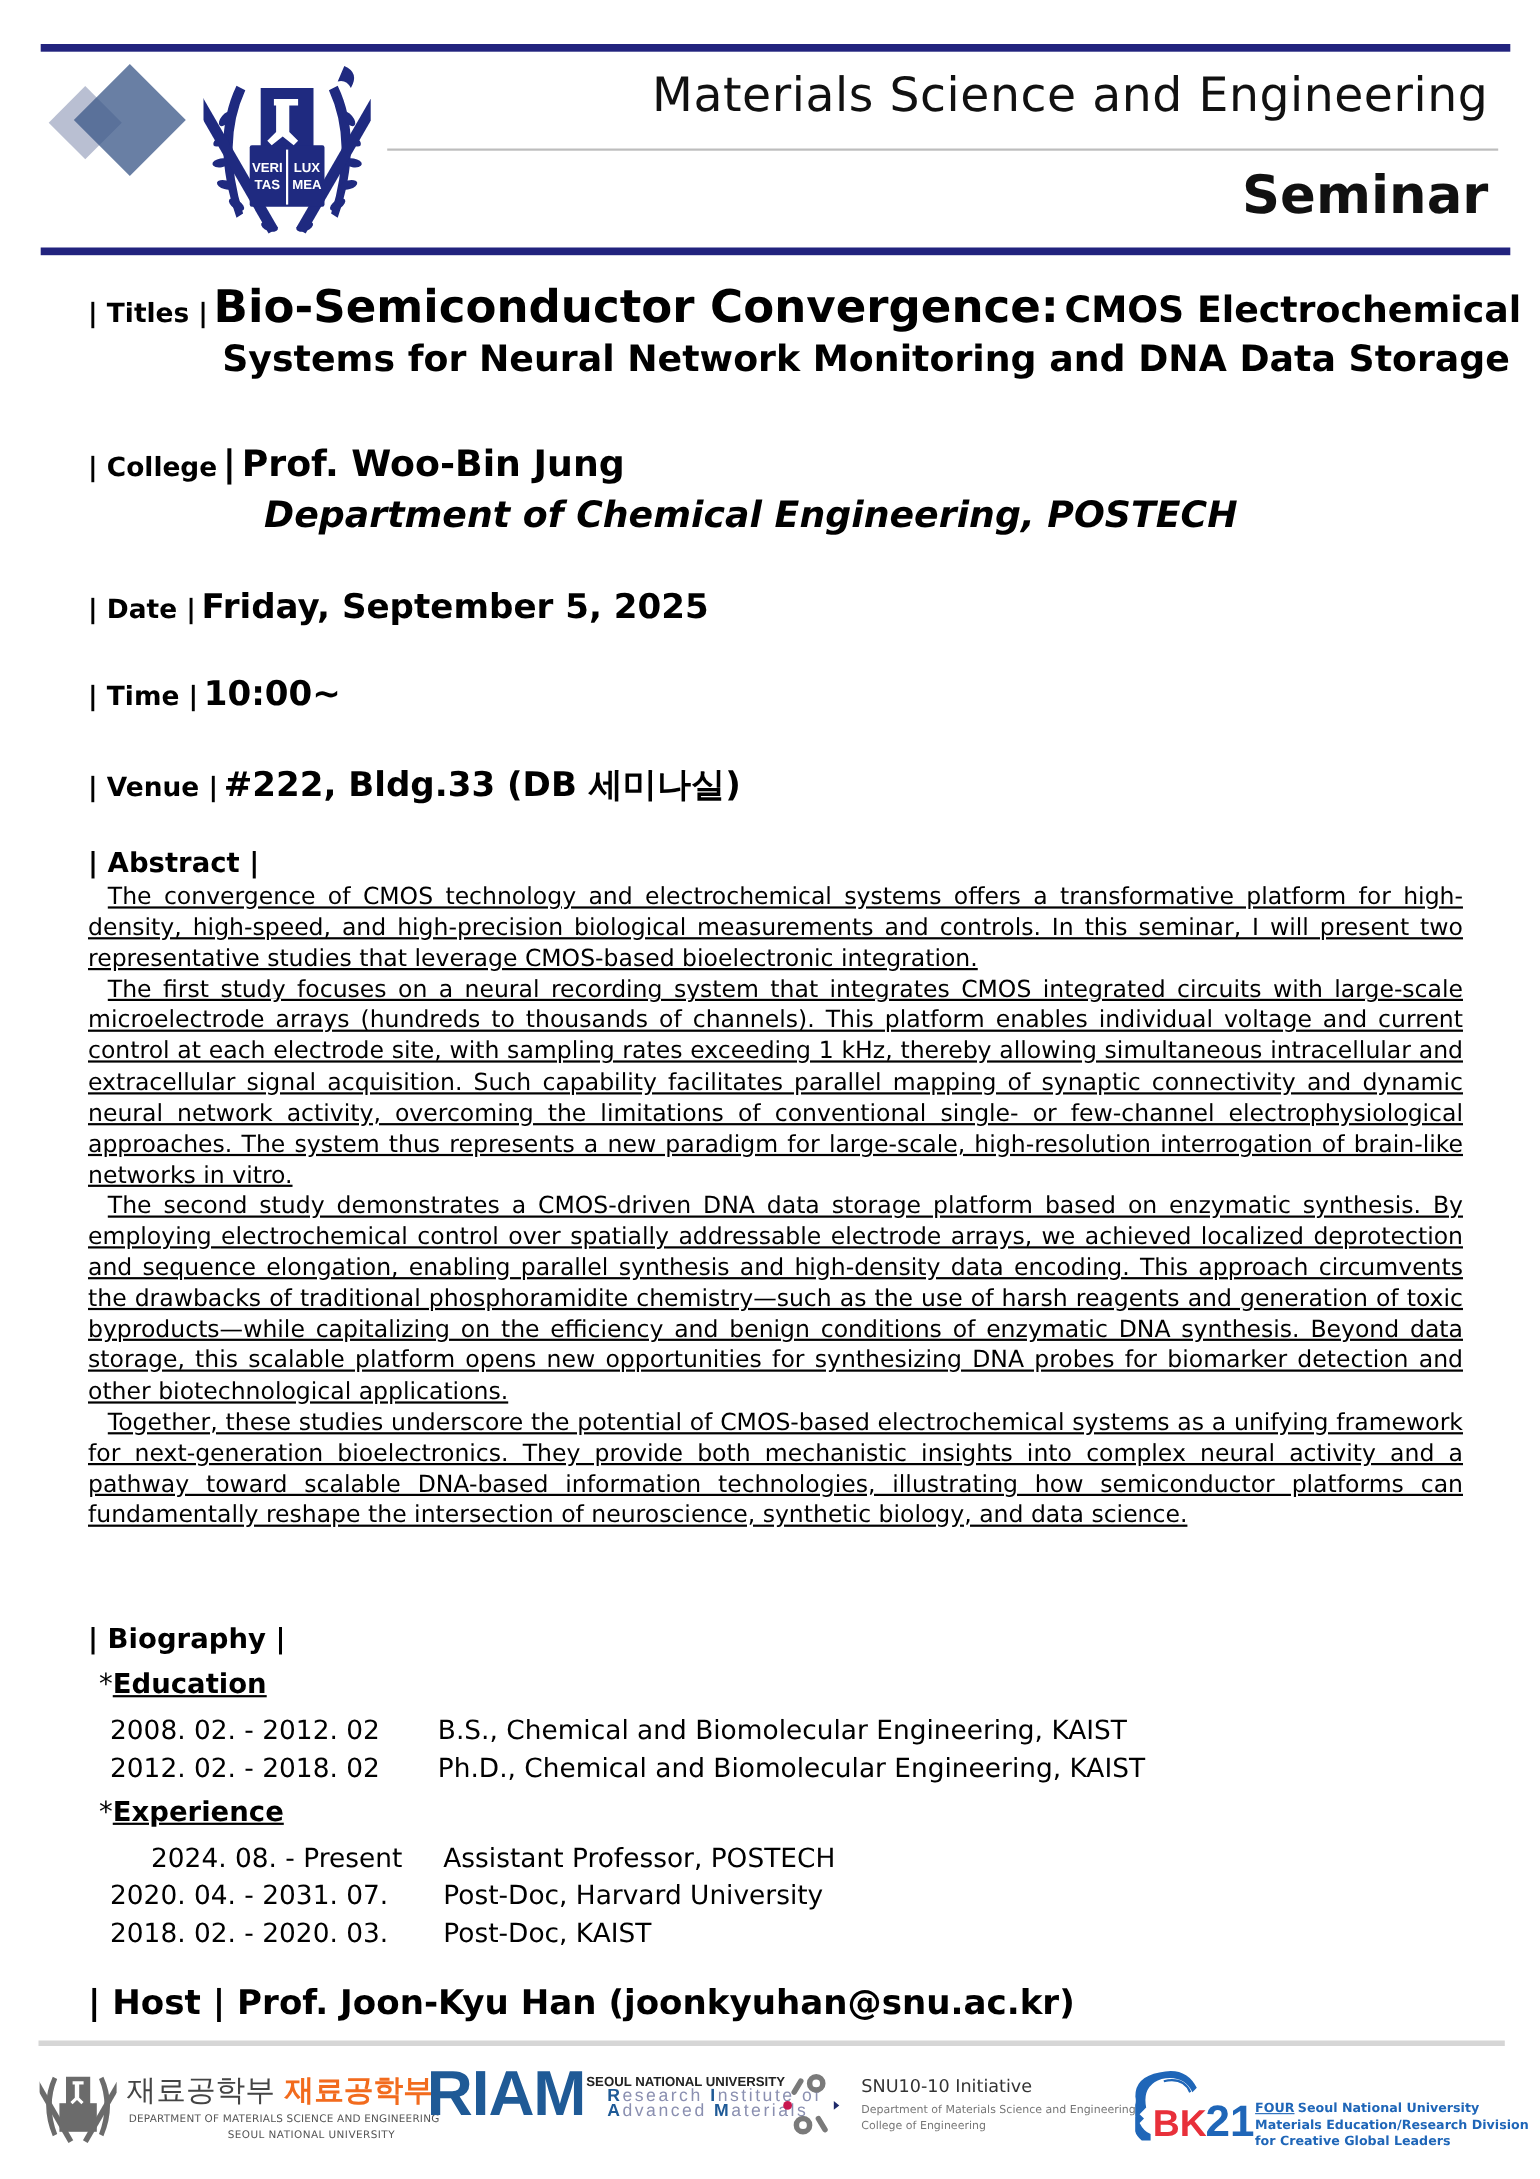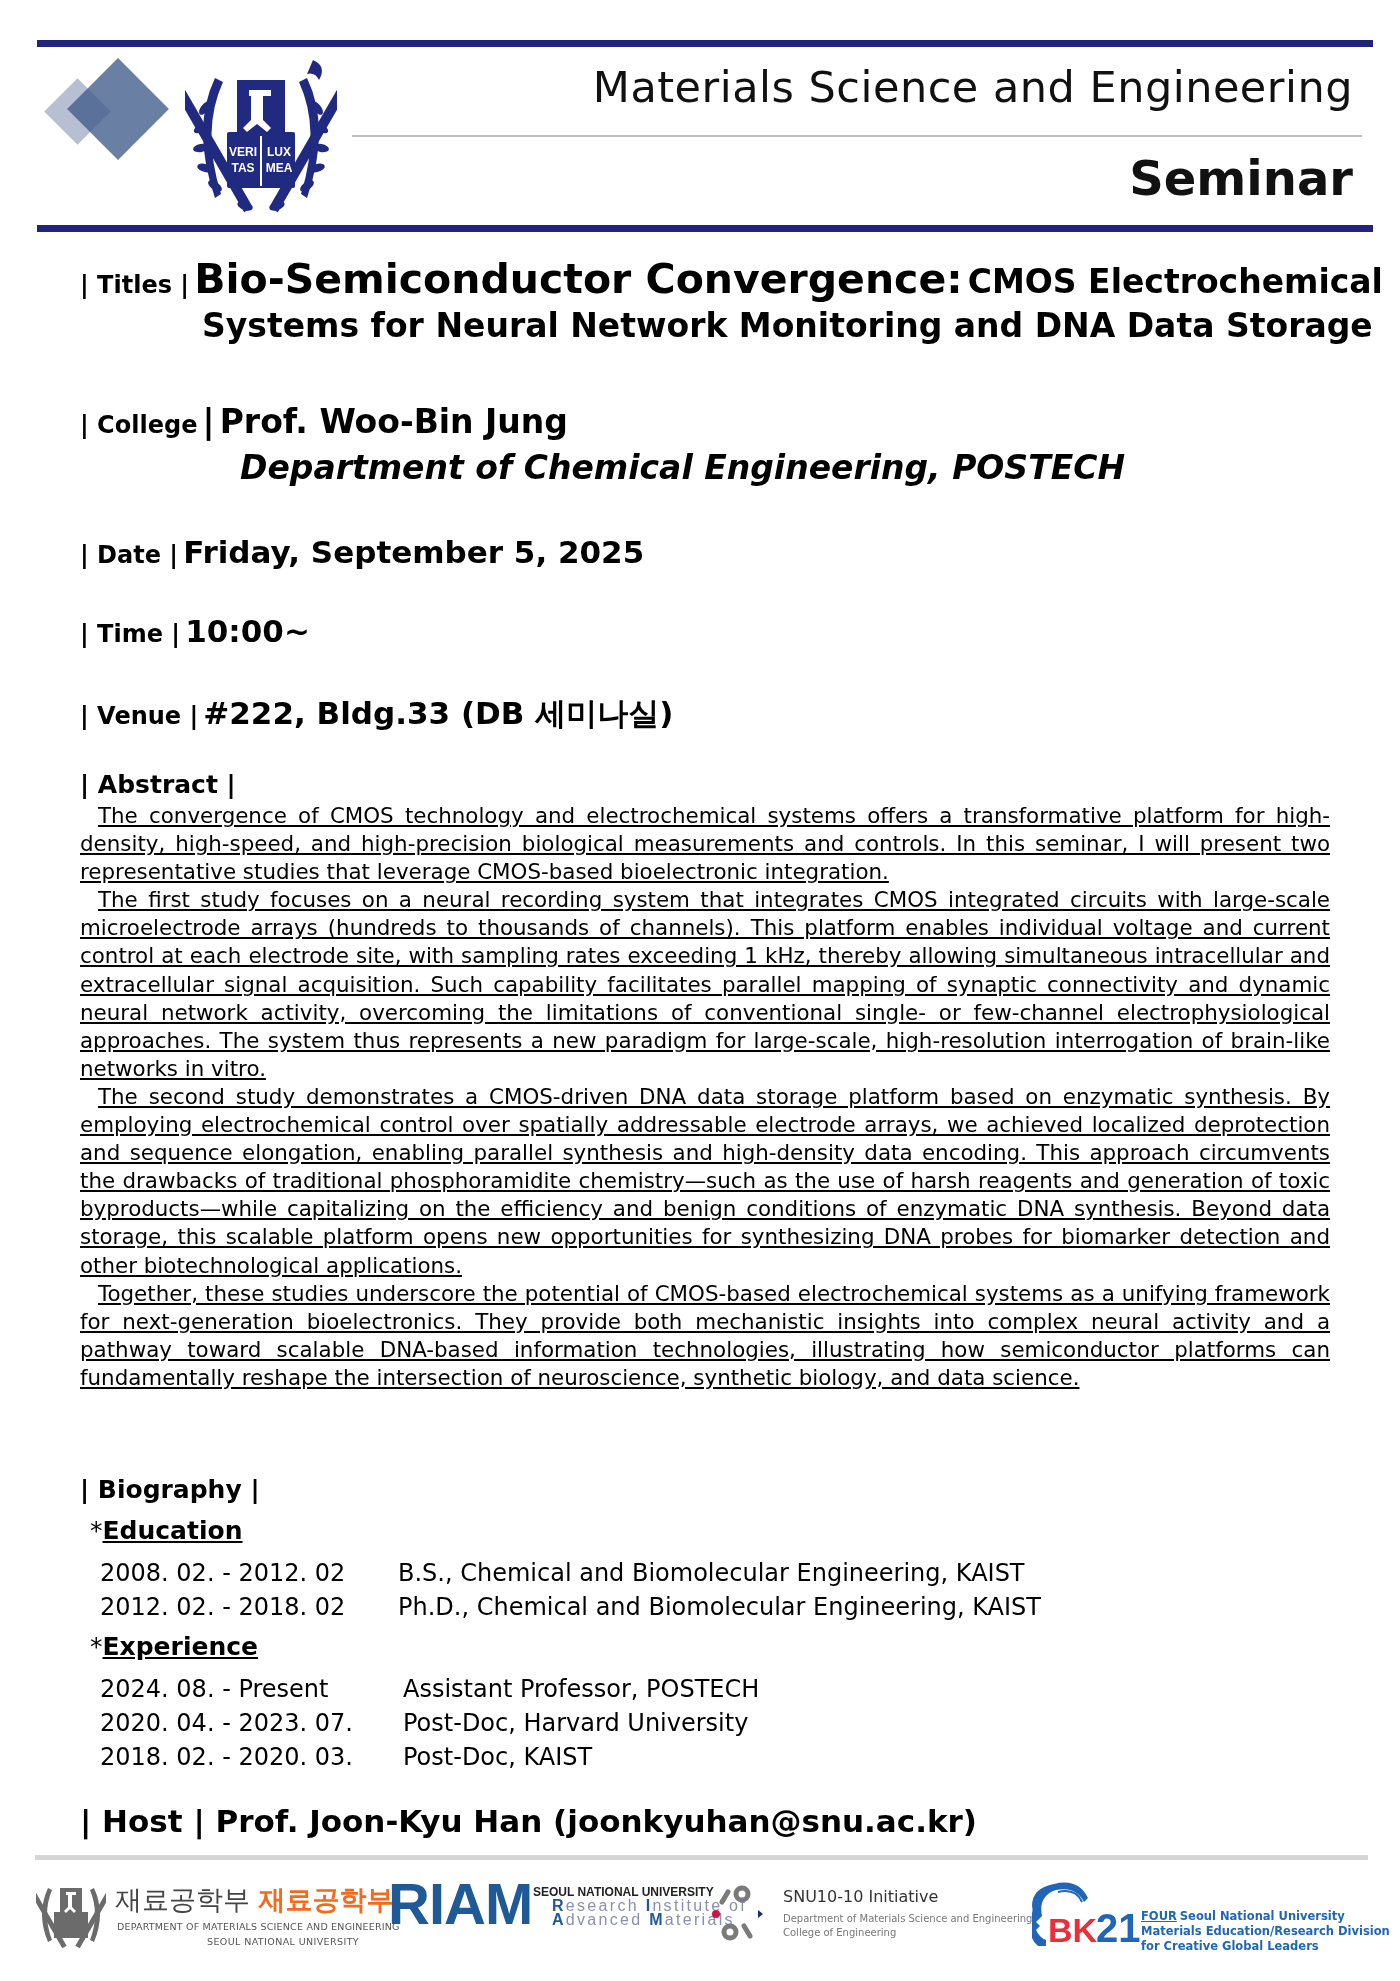--- a/index.html
+++ b/index.html
@@ -157,25 +157,25 @@
 
 <div class="sub-head" style="top:1516px;">*<span class="t">Education</span></div>
 <div class="bio-row" style="top:1559px;">
   <span class="date">2008. 02. - 2012. 02</span><span>B.S., Chemical and Biomolecular Engineering, KAIST</span>
 </div>
 <div class="bio-row" style="top:1593px;">
   <span class="date">2012. 02. - 2018. 02</span><span>Ph.D., Chemical and Biomolecular Engineering, KAIST</span>
 </div>
 
 <div class="sub-head" style="top:1632px;">*<span class="t">Experience</span></div>
-<div class="bio-row exp" style="top:1675px;">
+<div class="bio-row exp" style="top:1675px;text-align:center;">
   <span class="date">2024. 08. - Present</span><span>Assistant Professor, POSTECH</span>
 </div>
 <div class="bio-row exp" style="top:1709px;">
-  <span class="date">2020. 04. - 2023. 07.</span><span>Post-Doc, Harvard University</span>
+  <span class="date">2020. 04. - 2031. 07.</span><span>Post-Doc, Harvard University</span>
 </div>
 <div class="bio-row exp" style="top:1743px;">
   <span class="date">2018. 02. - 2020. 03.</span><span>Post-Doc, KAIST</span>
 </div>
 
 <div class="host">| Host | Prof. Joon-Kyu Han (joonkyuhan@snu.ac.kr)</div>
 
 <div class="foot-rule"></div>
 
 <svg class="f-crest" viewBox="0 0 70 72">

